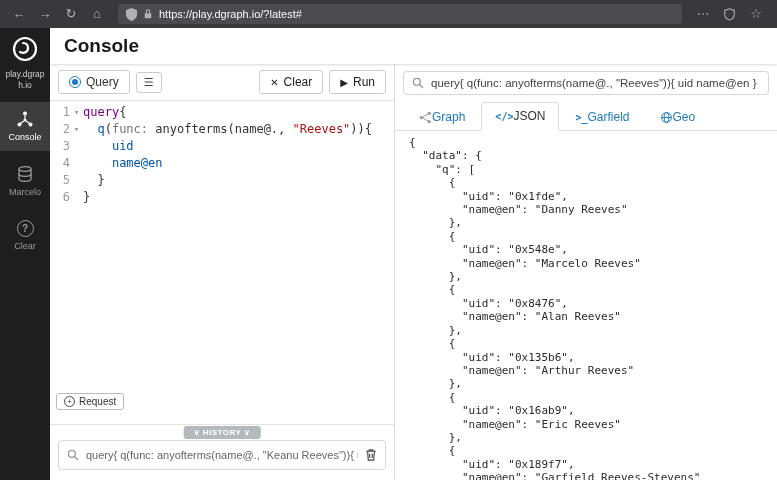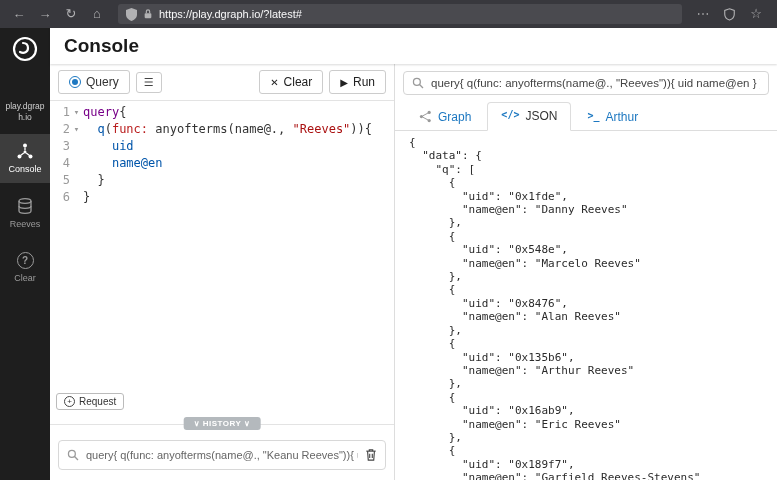--- a/index.html
+++ b/index.html
@@ -17,21 +17,21 @@
   .chrome-right { display:flex; align-items:center; gap:10px; padding-right:2px; }
 
   
   .app { display:flex; height:452px; }
 
   
   .sidebar { width:50px; background:#1e1e1e; display:flex; flex-direction:column;
     align-items:center; flex-shrink:0; }
   .logo { margin-top:8px; }
   .logo-text { font-size:8.5px; color:#cfcfcf; text-align:center; word-break:break-all;
-    line-height:1.35; padding:3px 3px 10px;margin-top:32px; }
+    line-height:1.35; padding:3px 3px 10px; }
   .nav-item { width:100%; padding:8px 0 9px; display:flex; flex-direction:column;
     align-items:center; gap:4px; font-size:9px; color:#9b9b9b; cursor:pointer;
     margin-bottom:6px; }
   .nav-item.active { background:#3d3d3d; color:#fff; }
   .help-circle { width:17px; height:17px; border:1.5px solid currentColor; border-radius:50%;
     display:flex; align-items:center; justify-content:center; font-size:10px; font-weight:bold; }
 
   
   .main { flex:1; display:flex; flex-direction:column; min-width:0; }
   .page-header { height:36px; display:flex; align-items:center; padding-left:14px;
@@ -63,48 +63,48 @@
 
   .editor-wrap { position:relative; flex:1; overflow:hidden; padding-top:3px; }
   .code-line { display:flex; font-family:"DejaVu Sans Mono", monospace;
     font-size:12px; line-height:17px; }
   .gutter-num { width:20px; text-align:right; color:#9a9a9a; flex-shrink:0; }
   .gutter-fold { width:13px; text-align:center; color:#999; font-size:9px; flex-shrink:0; }
   .code-text { white-space:pre; }
   .tk-kw { color:#708; }
   .tk-fd { color:#05a; }
   .tk-st { color:#a11; }
-  .tk-at { color:#b91c1c; }
+  .tk-at { color:#737373; }
   .tk-pl { color:#333; }
   .variable-btn { position:absolute; left:6px; bottom:6px; display:flex; align-items:center;
     gap:4px; border:1px solid #bbb; background:#fff; border-radius:3px; padding:2px 7px;
     font-size:10px; color:#333; cursor:pointer; }
   .plus-circle { width:11px; height:11px; border:1px solid #444; border-radius:50%;
     display:flex; align-items:center; justify-content:center; font-size:8px; line-height:1; }
 
   .history-divider { position:relative; height:17px; }
   .history-divider::before { content:""; position:absolute; left:0; right:0; top:8px;
     border-top:1px solid #e3e3e3; }
-  .history-chip { position:absolute; left:50%; transform:translateX(-50%); top:1px;
+  .history-chip { position:absolute; left:50%; transform:translateX(-50%); top:10px;
     background:#b4b9bd; color:#fff; font-size:8px; font-weight:bold; letter-spacing:.5px;
     padding:2px 10px; border-radius:3px; cursor:pointer; white-space:nowrap; }
   .history-row { padding:7px 8px 10px; }
   .history-box { border:1px solid #d8d8d8; border-radius:4px; padding:7px 8px;
     display:flex; align-items:center; gap:7px; cursor:pointer; }
   .history-text { flex:1; font-size:11px; color:#666; white-space:nowrap; overflow:hidden; }
   .trash-btn { background:none; border:none; cursor:pointer; display:flex; }
 
   
   .result-panel { flex:1; display:flex; flex-direction:column; min-width:0; background:#fff; }
   .result-query { margin:7px 8px; border:1px solid #d5d5d5; border-radius:4px;
     padding:5px 8px; display:flex; align-items:center; gap:7px; cursor:text; }
   .result-query-text { font-size:11.5px; color:#444; white-space:nowrap; overflow:hidden; }
   .result-tabs { display:flex; align-items:flex-end; padding-left:10px;
     border-bottom:1px solid #ddd; gap:2px; }
-  .rtab { display:flex; gap:6px; padding:6px 13px 7px; font-size:12px;
+  .rtab { display:flex; align-items:center; gap:0; padding:6px 13px 7px; font-size:12px;
     color:#1d78c1; cursor:pointer; border:1px solid transparent; border-bottom:none;
     margin-bottom:-1px; }
   .rtab.selected { background:#fff; border-color:#ddd; border-radius:4px 4px 0 0;
     color:#333; }
   .rtab.selected { border-bottom:1px solid #fff; }
   .glyph-icon { font-family:"DejaVu Sans Mono", monospace; font-size:10px;
     font-weight:bold; color:#1d78c1; }
   .json-output { flex:1; overflow:hidden; padding:5px 0 0 14px; margin:0;
     font-family:"DejaVu Sans Mono", monospace; font-size:11px; line-height:13.4px;
     color:#2b2b2b; white-space:pre; }
@@ -169,21 +169,21 @@
 
 
     <div class="nav-item">
       <span style="display:flex">
         <svg width="18" height="18" viewBox="0 0 18 18" fill="none" stroke="currentColor" stroke-width="1.3">
           <ellipse cx="9" cy="4" rx="6" ry="2.3"></ellipse>
           <path d="M3 4v10c0 1.3 2.7 2.3 6 2.3s6-1 6-2.3V4"></path>
           <path d="M3 9c0 1.3 2.7 2.3 6 2.3s6-1 6-2.3"></path>
         </svg>
       </span>
-      <span>Reeves</span>
+      <span>Marcelo</span>
     </div>
 
     <div class="nav-item">
       <span class="help-circle">
         <span>?</span>
       </span>
       <span>Clear</span>
     </div>
   </aside>
 
@@ -306,21 +306,31 @@
                 </svg>
             </span>
             <span>Graph</span>
           </div>
           <div class="rtab selected">
             <span class="glyph-icon">&lt;/&gt;</span>
             <span>JSON</span>
           </div>
           <div class="rtab">
             <span class="glyph-icon">&gt;_</span>
-            <span>Arthur</span>
+            <span>Garfield</span>
+          </div>
+          <div class="rtab">
+            <span style="display:flex">
+              <svg viewBox="0 0 16 16" width="13" height="13" fill="none" stroke="#1d78c1" stroke-width="1.2">
+                  <circle cx="8" cy="8" r="6"></circle>
+                  <ellipse cx="8" cy="8" rx="2.8" ry="6"></ellipse>
+                  <path d="M2 8h12"></path>
+                </svg>
+            </span>
+            <span>Geo</span>
           </div>
         </div>
 
         <pre class="json-output">{
   "data": {
     "q": [
       {
         "uid": "0x1fde",
         "name@en": "Danny Reeves"
       },

